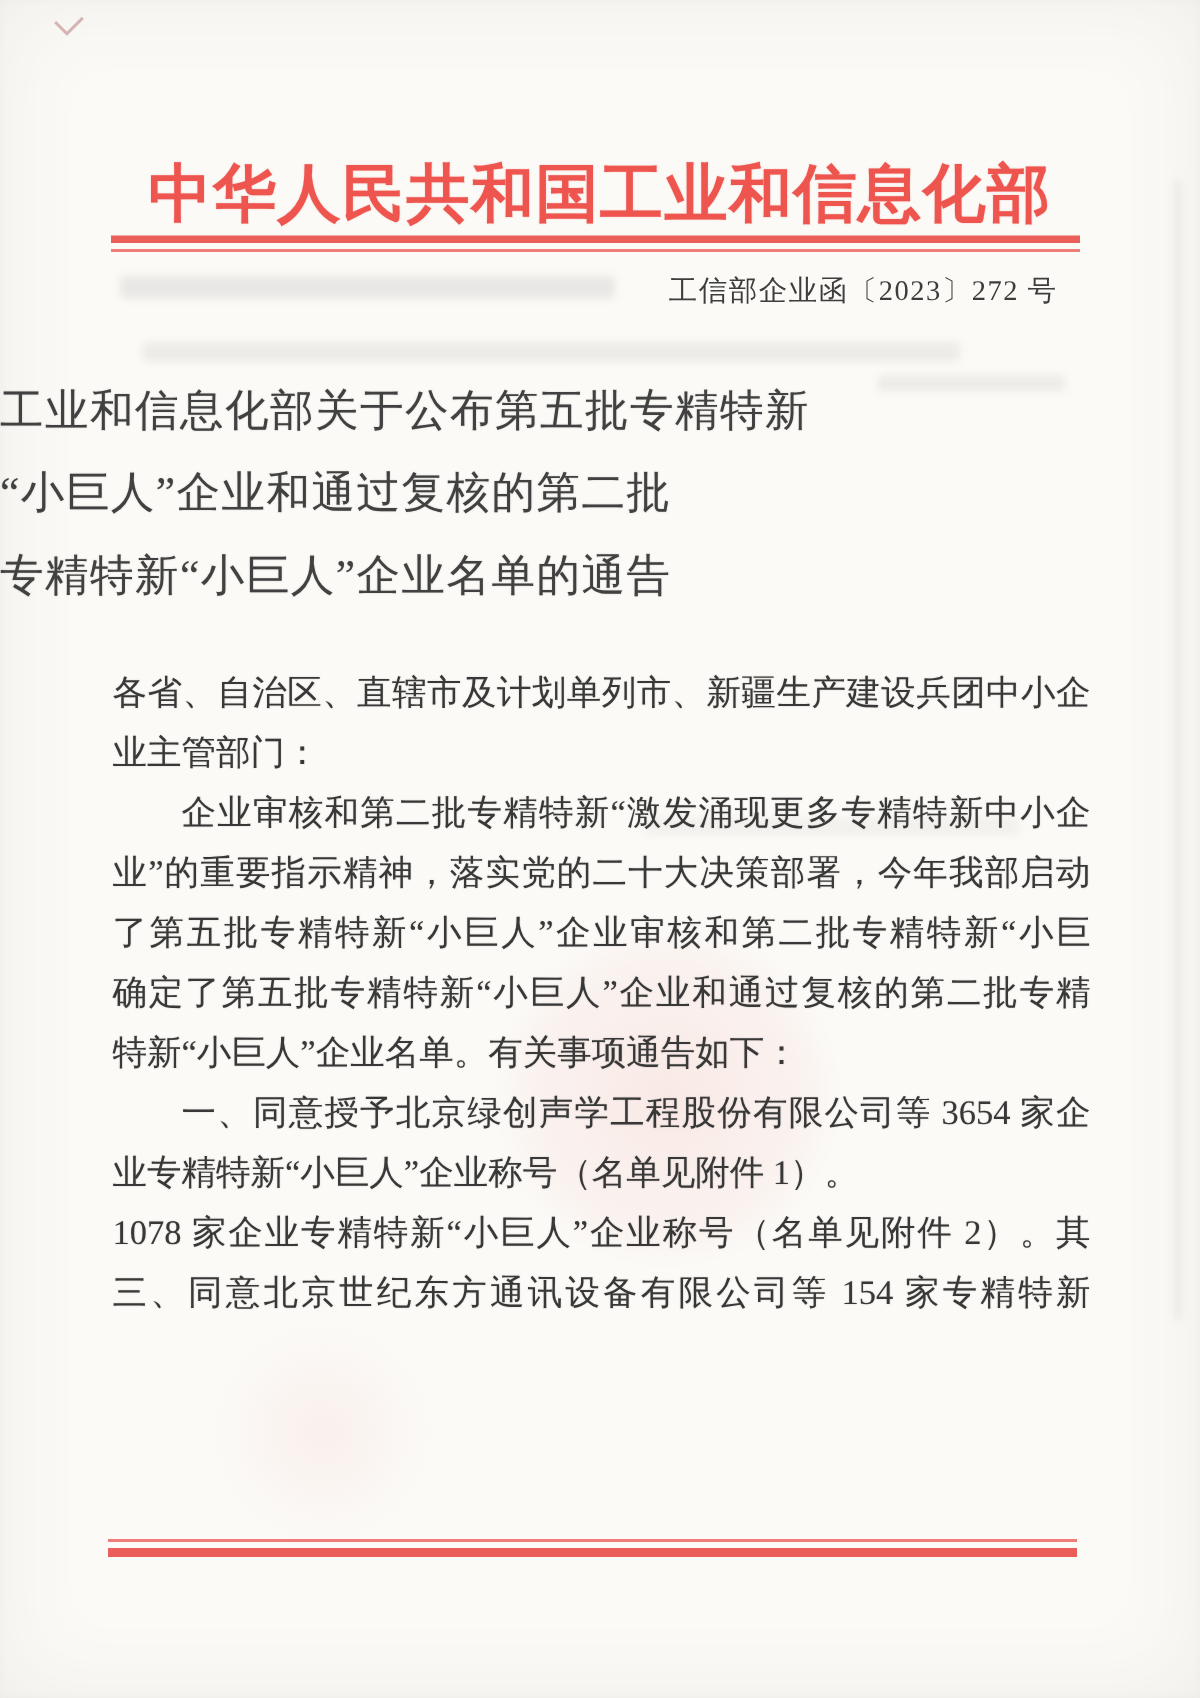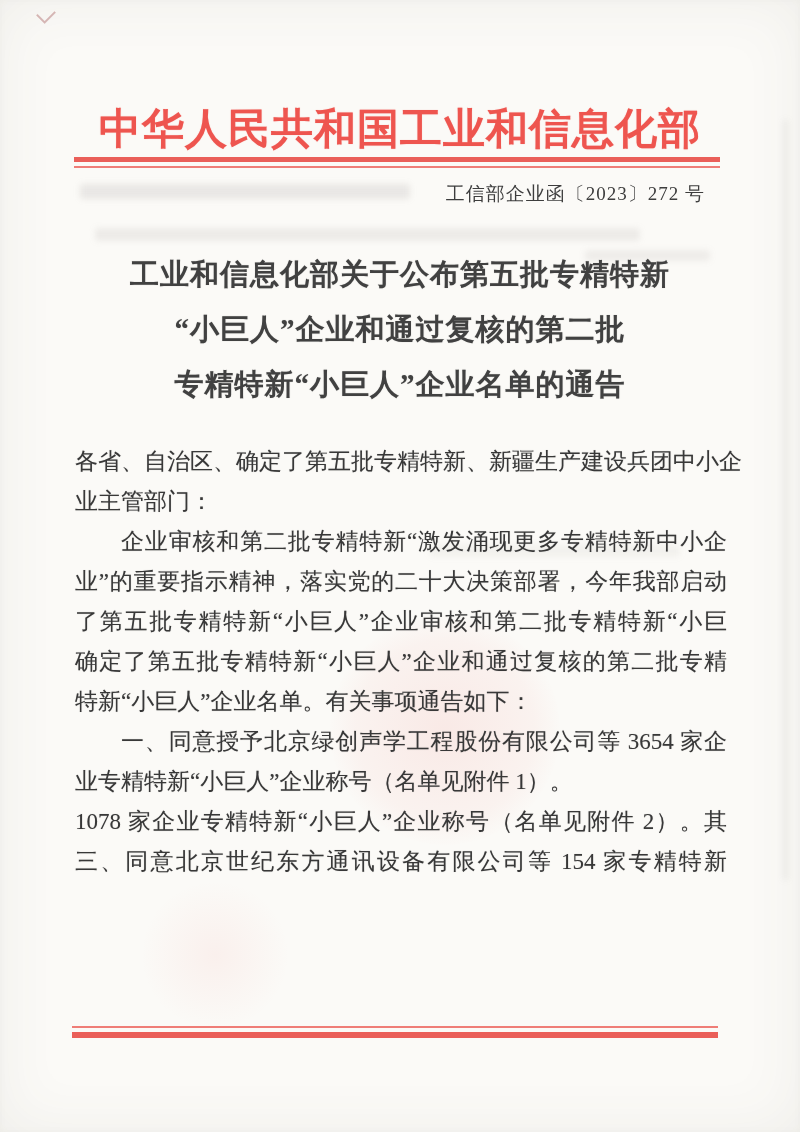--- a/index.html
+++ b/index.html
@@ -27,22 +27,22 @@
   .rule-bottom-thin{top:1026px;left:72px;height:2px;background:#ef7d77;}
   .rule-bottom-thick{top:1032px;left:72px;height:6px;}
   .doc-number{
     position:absolute;top:181px;right:95px;
     font-size:19px;color:#3d3d3d;
     letter-spacing:1px;
   }
   
   .doc-title{
     position:absolute;top:247px;left:0;width:100%;
-    text-align:center;color:#414141;
-    font-weight:bold;font-size:29px;line-height:55px;
+    color:#414141;
+    font-weight:normal;font-size:29px;line-height:55px;
     letter-spacing:1px;
     text-shadow:0 0 1px rgba(60,60,60,0.35);
   }
   
   .body-text{
     position:absolute;top:442px;left:75px;width:652px;
     font-size:23px;line-height:40px;color:#383838;
     text-shadow:0 0 1px rgba(55,55,55,0.3);
   }
   .line{
@@ -100,21 +100,21 @@
 
   <div class="doc-number">工信部企业函〔2023〕272 号</div>
 
   <div class="doc-title">
     <div>工业和信息化部关于公布第五批专精特新</div>
     <div>“小巨人”企业和通过复核的第二批</div>
     <div>专精特新“小巨人”企业名单的通告</div>
   </div>
 
   <div class="body-text">
-    <div class="line">各省、自治区、确定了第五批专精特新、新疆生产建设兵团中小企</div>
+    <div class="line">各省、自治区、直辖市及计划单列市、新疆生产建设兵团中小企</div>
     <div class="line para-end">业主管部门：</div>
     <div class="line indent">企业审核和第二批专精特新“激发涌现更多专精特新中小企</div>
     <div class="line">业”的重要指示精神，落实党的二十大决策部署，今年我部启动</div>
     <div class="line">了第五批专精特新“小巨人”企业审核和第二批专精特新“小巨</div>
     <div class="line">确定了第五批专精特新“小巨人”企业和通过复核的第二批专精</div>
     <div class="line para-end">特新“小巨人”企业名单。有关事项通告如下：</div>
     <div class="line indent">一、同意授予北京绿创声学工程股份有限公司等 3654 家企</div>
     <div class="line para-end">业专精特新“小巨人”企业称号（名单见附件 1）。</div>
     <div class="line">1078 家企业专精特新“小巨人”企业称号（名单见附件 2）。其</div>
     <div class="line">三、同意北京世纪东方通讯设备有限公司等 154 家专精特新</div>

